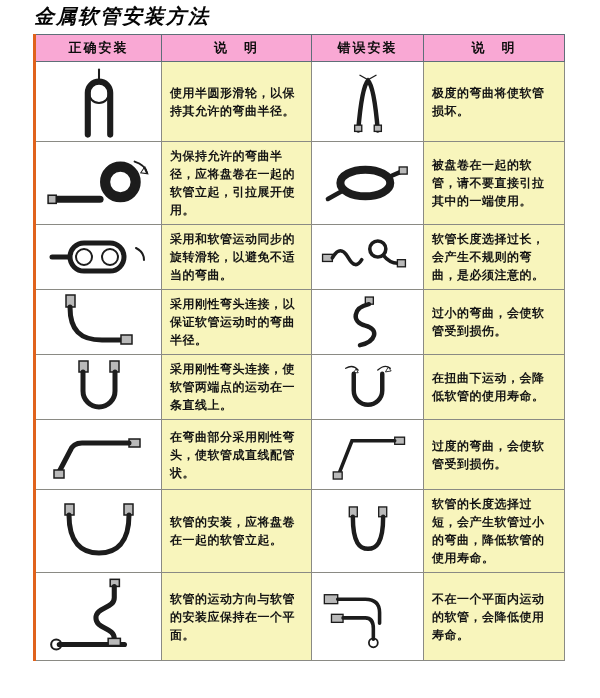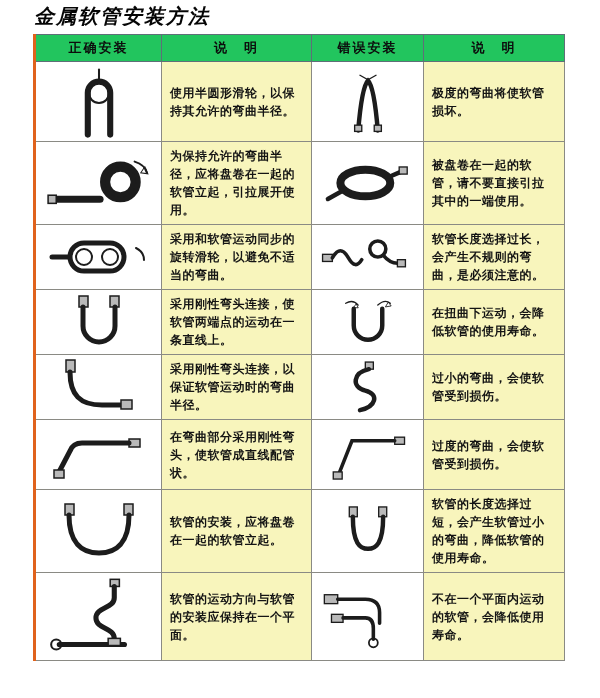--- a/index.html
+++ b/index.html
@@ -13,21 +13,21 @@
     font-size:20px;font-weight:bold;font-style:italic;
     letter-spacing:2px;color:#050505;
   }
   table.install{
     border-collapse:collapse;table-layout:fixed;
     margin-left:33px;width:530px;
     border:1px solid #4a4a4a;
     border-left:3px solid #e0621c;
   }
   table.install th{
-    background:#22c55e;
+    background:#f9a8d4;
     border:1px solid #5f6f78;
     font-size:13px;font-weight:bold;letter-spacing:2px;
     padding:4px 0;color:#0c0c0c;height:16px;
   }
   table.install td{border:1px solid #8a8a84;}
   td.img-cell{
     background:#ffffff;text-align:center;vertical-align:middle;padding:2px;
   }
   td.desc-cell{
     background:#f8f5bc;
@@ -128,57 +128,57 @@
           <path d="M72 27 q8 10 18 9" stroke-width="4"></path>
           <rect x="88" y="32" width="9" height="8"></rect>
         </svg>
       </td>
       <td class="desc-cell">软管长度选择过长，会产生不规则的弯曲，是必须注意的。</td>
     </tr>
 
 
     <tr class="h65">
       <td class="img-cell">
+        <svg class="illus" width="112" height="60" viewBox="0 0 110 60">
+          <rect x="22" y="3" width="9" height="12"></rect>
+          <path d="M26 15 C26 38 36 48 58 48 L78 48" stroke-width="5"></path>
+          <rect x="77" y="43" width="11" height="9"></rect>
+        </svg>
+      </td>
+      <td class="desc-cell">采用刚性弯头连接，以保证软管运动时的弯曲半径。</td>
+      <td class="img-cell">
+        <svg class="illus" width="98" height="60" viewBox="0 0 110 60">
+          <rect x="52" y="2" width="9" height="8"></rect>
+          <path d="M56 10 C38 14 36 30 52 34 C68 38 64 52 46 56" stroke-width="5"></path>
+        </svg>
+      </td>
+      <td class="desc-cell">过小的弯曲，会使软管受到损伤。</td>
+    </tr>
+
+    <tr class="h65">
+      <td class="img-cell">
         <svg class="illus" width="112" height="58" viewBox="0 0 110 58">
           <rect x="35" y="3" width="9" height="11"></rect>
           <rect x="66" y="3" width="9" height="11"></rect>
           <path d="M39 14 V33 A16 16 0 0 0 71 33 V14" stroke-width="5"></path>
         </svg>
       </td>
       <td class="desc-cell">采用刚性弯头连接，使软管两端点的运动在一条直线上。</td>
       <td class="img-cell">
         <svg class="illus" width="98" height="58" viewBox="0 0 110 58">
           <path d="M39 14 V33 A16 16 0 0 0 71 33 V14" stroke-width="5"></path>
           <path d="M30 8 q8 -5 14 2" stroke-width="1.5"></path>
           <path d="M66 10 q8 -7 14 -2" stroke-width="1.5"></path>
           <path d="M42 9 l2 4 -5 0 z" fill="#1c1c1c" stroke-width="1"></path>
           <path d="M78 7 l3 4 -6 1 z" fill="#1c1c1c" stroke-width="1"></path>
         </svg>
       </td>
       <td class="desc-cell">在扭曲下运动，会降低软管的使用寿命。</td>
     </tr>
 
-    <tr class="h65">
-      <td class="img-cell">
-        <svg class="illus" width="112" height="60" viewBox="0 0 110 60">
-          <rect x="22" y="3" width="9" height="12"></rect>
-          <path d="M26 15 C26 38 36 48 58 48 L78 48" stroke-width="5"></path>
-          <rect x="77" y="43" width="11" height="9"></rect>
-        </svg>
-      </td>
-      <td class="desc-cell">采用刚性弯头连接，以保证软管运动时的弯曲半径。</td>
-      <td class="img-cell">
-        <svg class="illus" width="98" height="60" viewBox="0 0 110 60">
-          <rect x="52" y="2" width="9" height="8"></rect>
-          <path d="M56 10 C38 14 36 30 52 34 C68 38 64 52 46 56" stroke-width="5"></path>
-        </svg>
-      </td>
-      <td class="desc-cell">过小的弯曲，会使软管受到损伤。</td>
-    </tr>
-
     <tr class="h70">
       <td class="img-cell">
         <svg class="illus" width="112" height="60" viewBox="0 0 110 60">
           <rect x="85" y="14" width="11" height="8"></rect>
           <path d="M85 18 H38 Q29 18 26 26 L15 47" stroke-width="5"></path>
           <rect x="10" y="45" width="10" height="8"></rect>
         </svg>
       </td>
       <td class="desc-cell">在弯曲部分采用刚性弯头，使软管成直线配管状。</td>
       <td class="img-cell">

